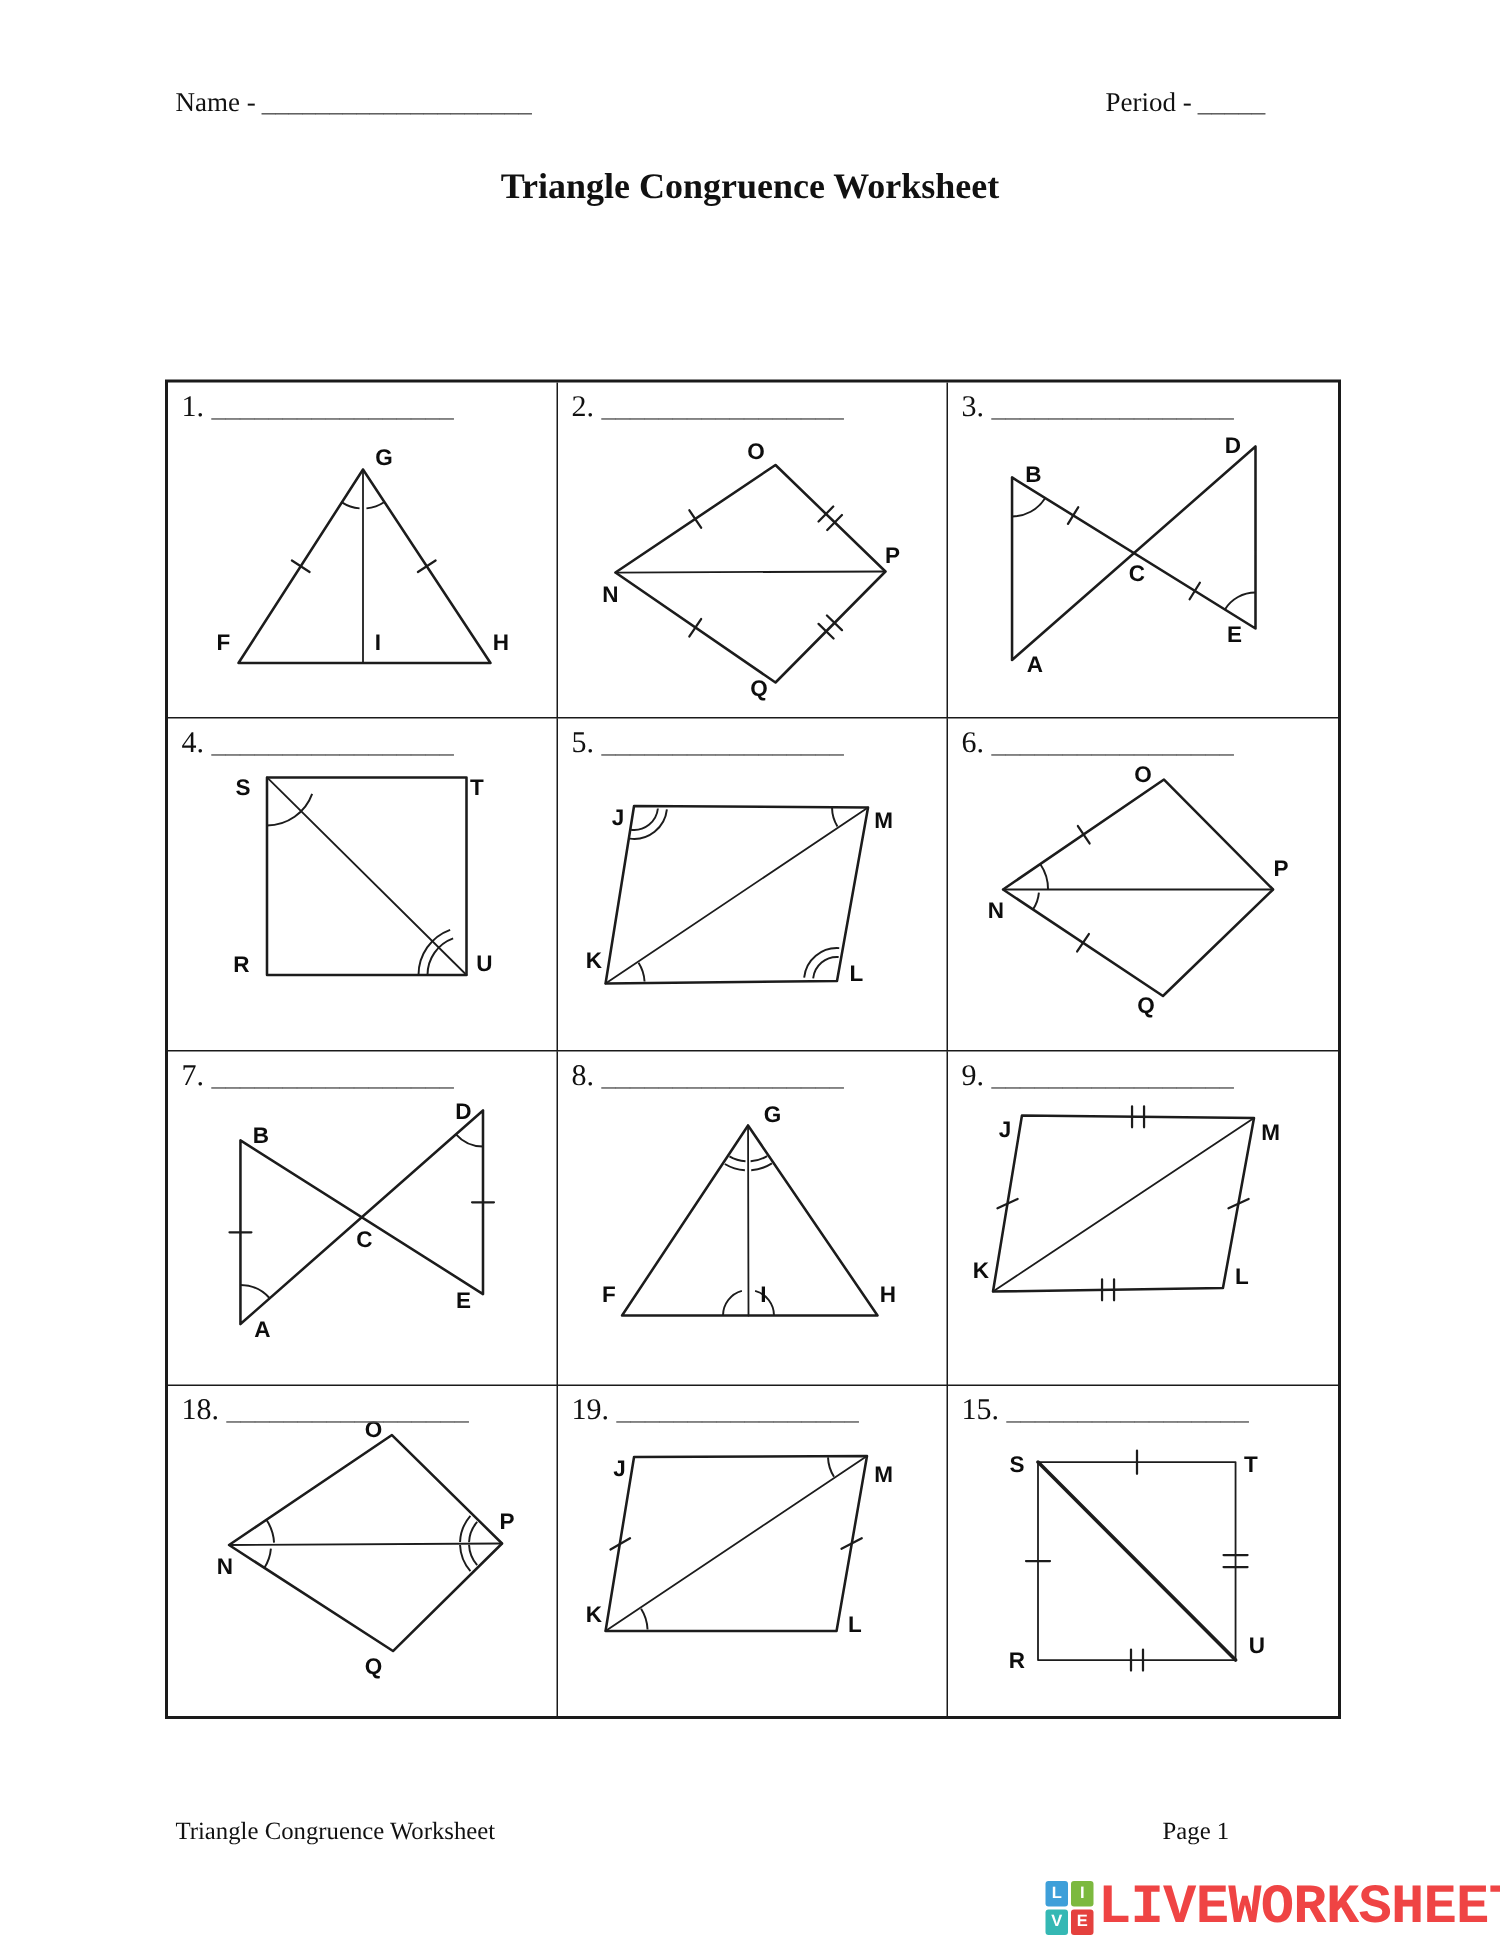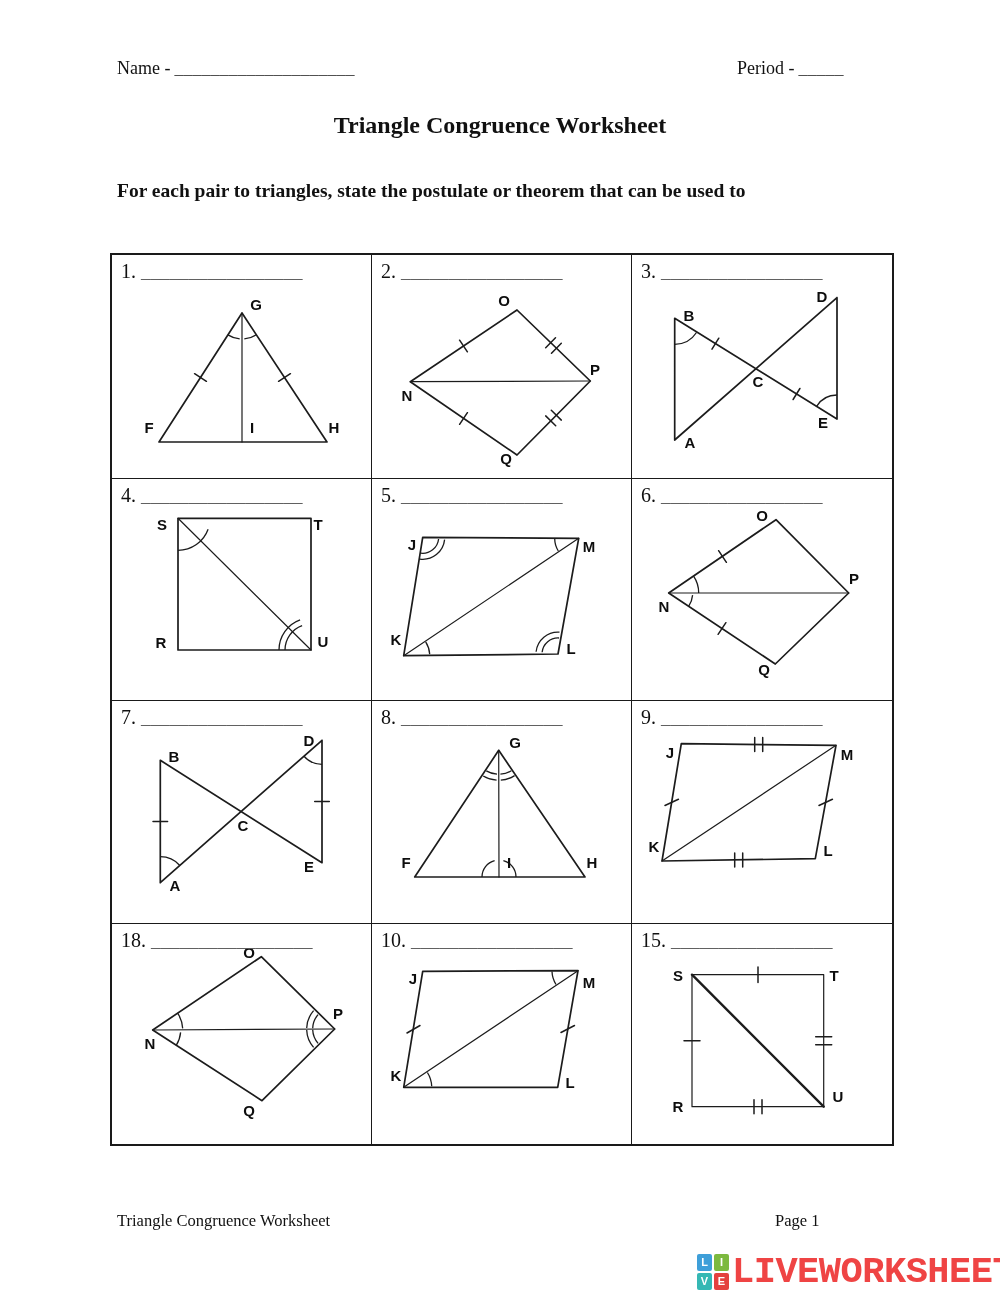--- a/index.html
+++ b/index.html
@@ -44,21 +44,20 @@
   <div class="hdr-item" style="left:117px;top:58px;">
     <span>Name -</span><span class="blank">____________________</span>
   </div>
   <div class="hdr-item" style="left:710px;top:58px;margin-left:27px;">
     <span>Period -</span><span class="blank">_____</span>
   </div>
 
   <div class="title">Triangle Congruence Worksheet</div>
 
   <div class="instr">
-    <div>For each pair to triangles, state the postulate or theorem that can be used to</div>
   </div>
 
   <div class="grid">
 
     <div class="cell">
       <div class="qline"><span>1.</span><span class="qblank">_________________</span></div>
       <svg class="fig" width="260" height="224" viewBox="0 0 260 224">
         <g>
           <path class="edges" d="M47,187 L130,58 L215,187 Z"></path>
           <path class="edges thin" d="M130,58 L130,187"></path>
@@ -232,21 +231,21 @@
           <path class="arc" d="M65.6,89.2 A30,30 0 0 1 70.7,104.4 M68.6,108.4 A28,28 0 0 1 64.2,121.3 M200.7,104.2 A22,22 0 0 1 206.1,90.6 M194.7,104 A28,28 0 0 1 201.6,86.6 M200.7,105.8 A22,22 0 0 0 206.1,119.4 M194.7,106 A28,28 0 0 0 201.6,123.4"></path>
         </g>
         <text x="137" y="34">O</text>
         <text x="226" y="95">P</text>
         <text x="38" y="125">N</text>
         <text x="137" y="192">Q</text>
       </svg>
     </div>
 
     <div class="cell">
-      <div class="qline"><span>10.</span><span class="qblank">_________________</span></div>
+      <div class="qline"><span>19.</span><span class="qblank">_________________</span></div>
       <svg class="fig" width="260" height="220" viewBox="0 0 260 220">
         <g>
           <path class="edges" d="M50.7,47.3 L206,46.7 L185.7,163.3 L31.7,163.3 Z"></path>
           <path class="edges thin" d="M31.7,163.3 L206,46.7"></path>
         </g>
         <g>
           <path class="tick" d="M35,109 L48,101.5 M189,108.5 L202.5,101.5"></path>
         </g>
         <g>
           <path class="arc" d="M180,47.6 A26,26 0 0 0 184,60.5 M55.4,148.5 A28,28 0 0 1 59.7,162.3"></path>

